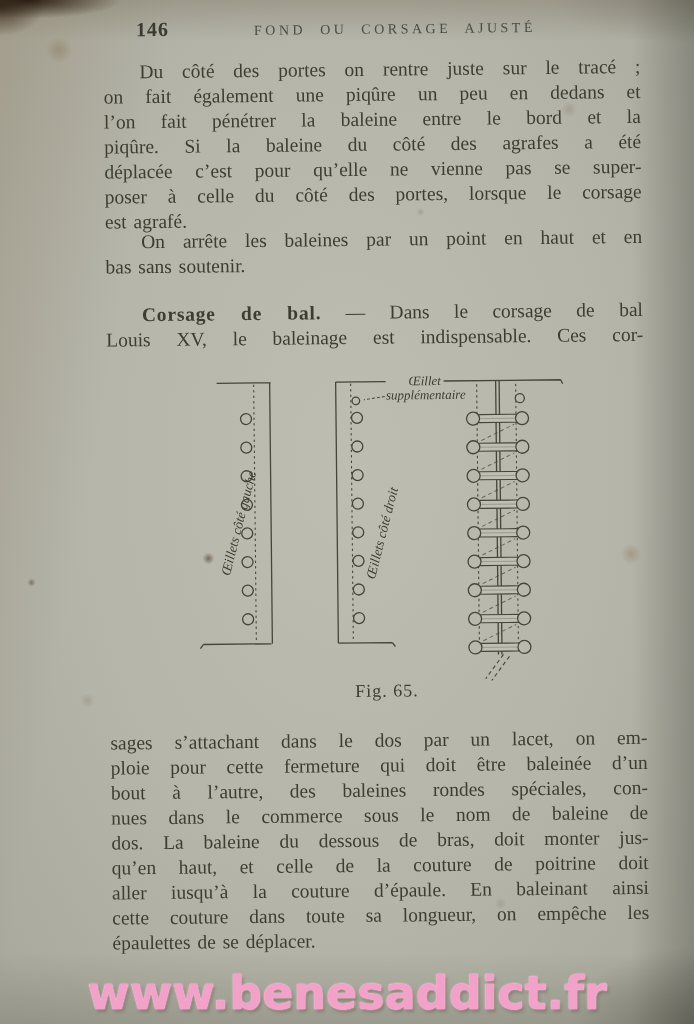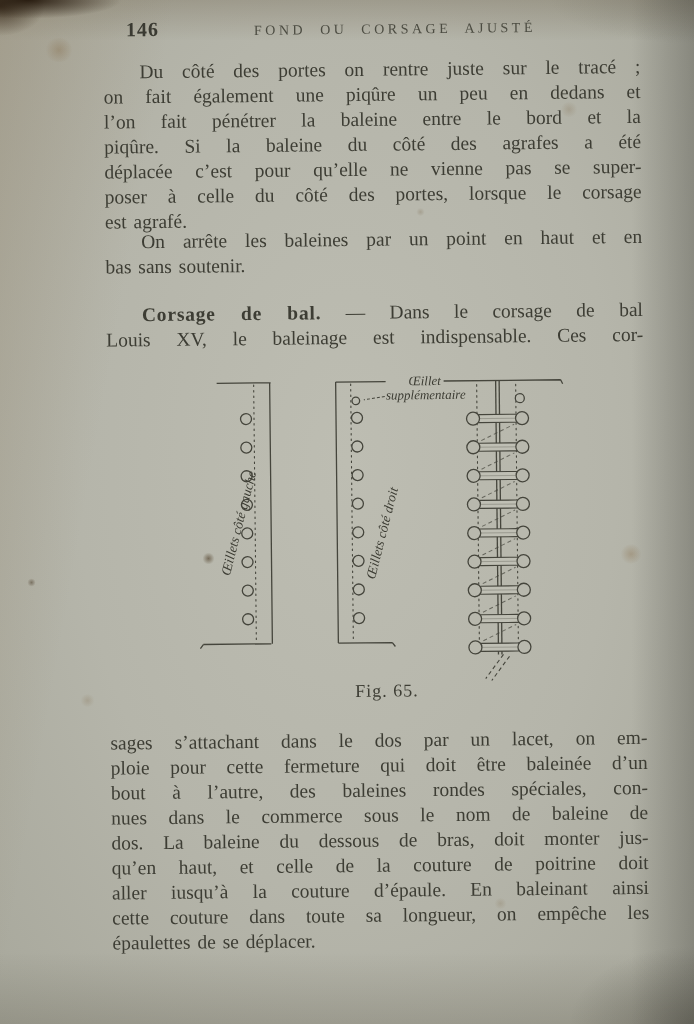--- a/index.html
+++ b/index.html
@@ -21,21 +21,21 @@
       linear-gradient(to top, rgba(70,65,50,.2), rgba(70,65,50,0) 7%),
       radial-gradient(ellipse at 50% 45%, #bdbdb2 0%, #b5b5aa 55%, #a8a89c 100%);
   }
   .stain{position:absolute;border-radius:50%;pointer-events:none;}
   .content{
     position:absolute;left:0;top:0;width:694px;height:1024px;
     transform:rotate(-0.6deg);transform-origin:50% 50%;
     color:#3d3d34;
   }
   .pageno{
-    position:absolute;left:131px;top:16px;
+    position:absolute;left:141px;top:16px;
     font-size:20px;font-weight:bold;letter-spacing:1px;color:#3a3a32;
   }
   .runhead{
     position:absolute;left:235px;top:22px;width:330px;text-align:center;
     font-size:14px;letter-spacing:3.5px;word-spacing:7px;color:#4c4c42;
   }
   .para{position:absolute;left:108px;width:537px;font-size:19.5px;line-height:25px;word-spacing:2px;}
   .p1{top:57px;}
   .p2{top:227px;}
   .p3{top:300px;}
@@ -180,14 +180,15 @@
       <div class="jline">nues dans le commerce sous le nom de baleine de</div>
       <div class="jline">dos. La baleine du dessous de bras, doit monter jus-</div>
       <div class="jline">qu’en haut, et celle de la couture de poitrine doit</div>
       <div class="jline">aller iusqu’à la couture d’épaule. En baleinant ainsi</div>
       <div class="jline">cette couture dans toute sa longueur, on empêche les</div>
       <div class="lline">épaulettes de se déplacer.</div>
     </div>
 
   </div>
 
+  <div class="wm">www.benesaddict.fr</div>
 
 </div>
 
 </body></html>

